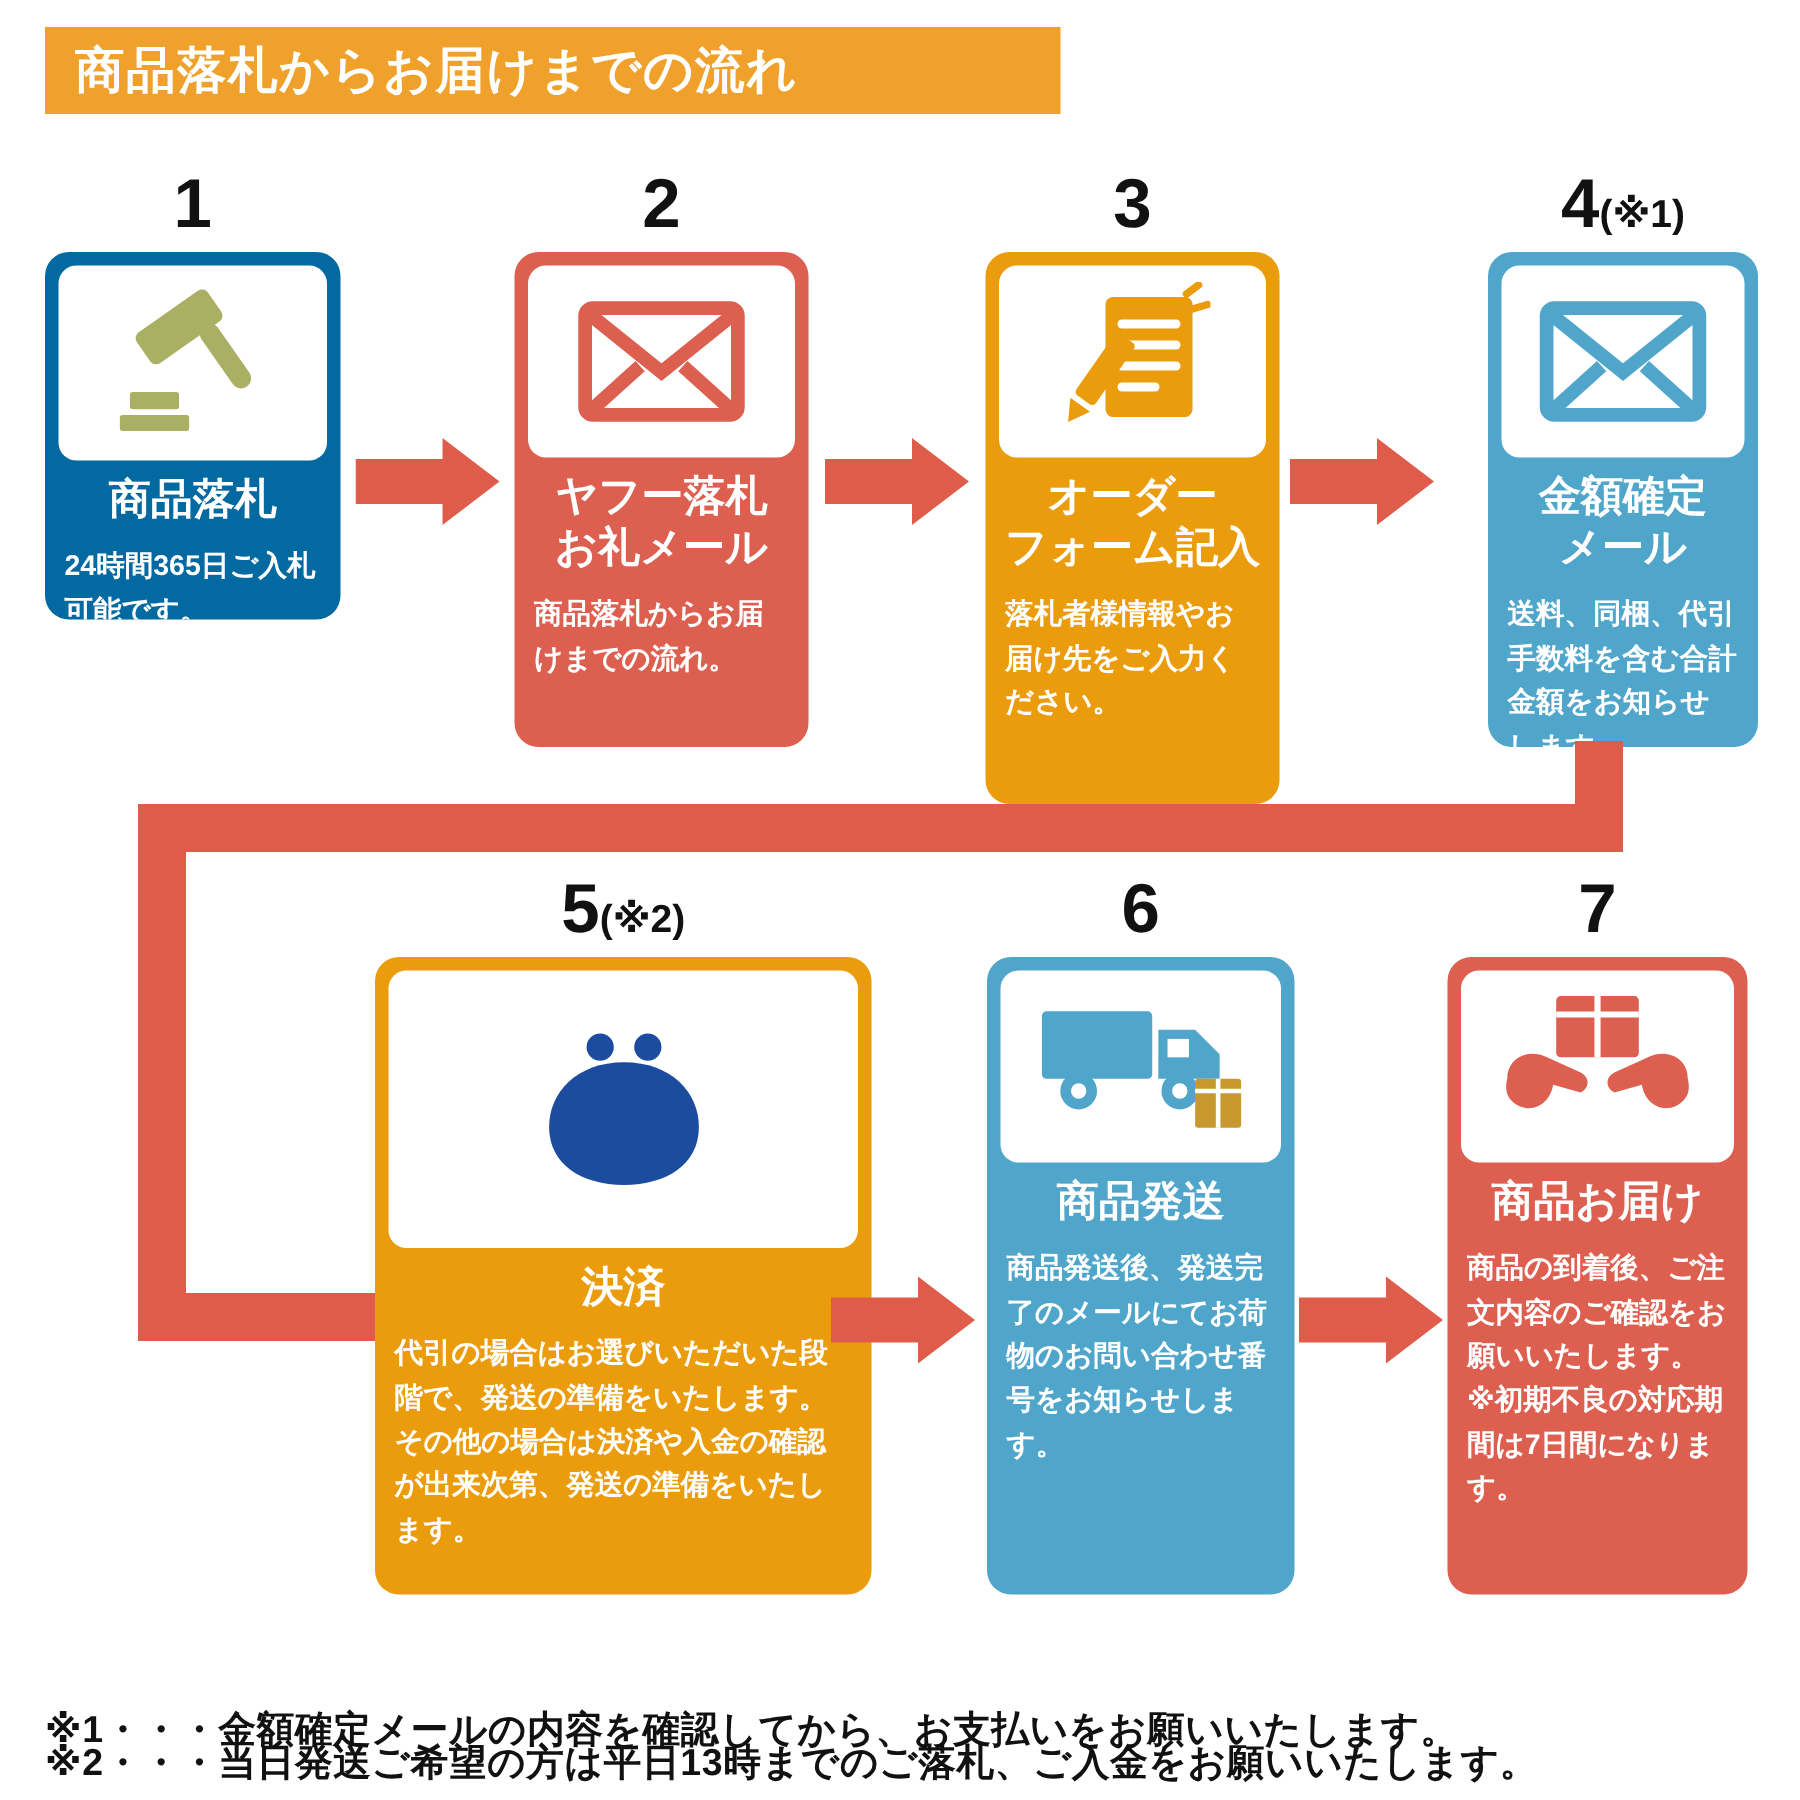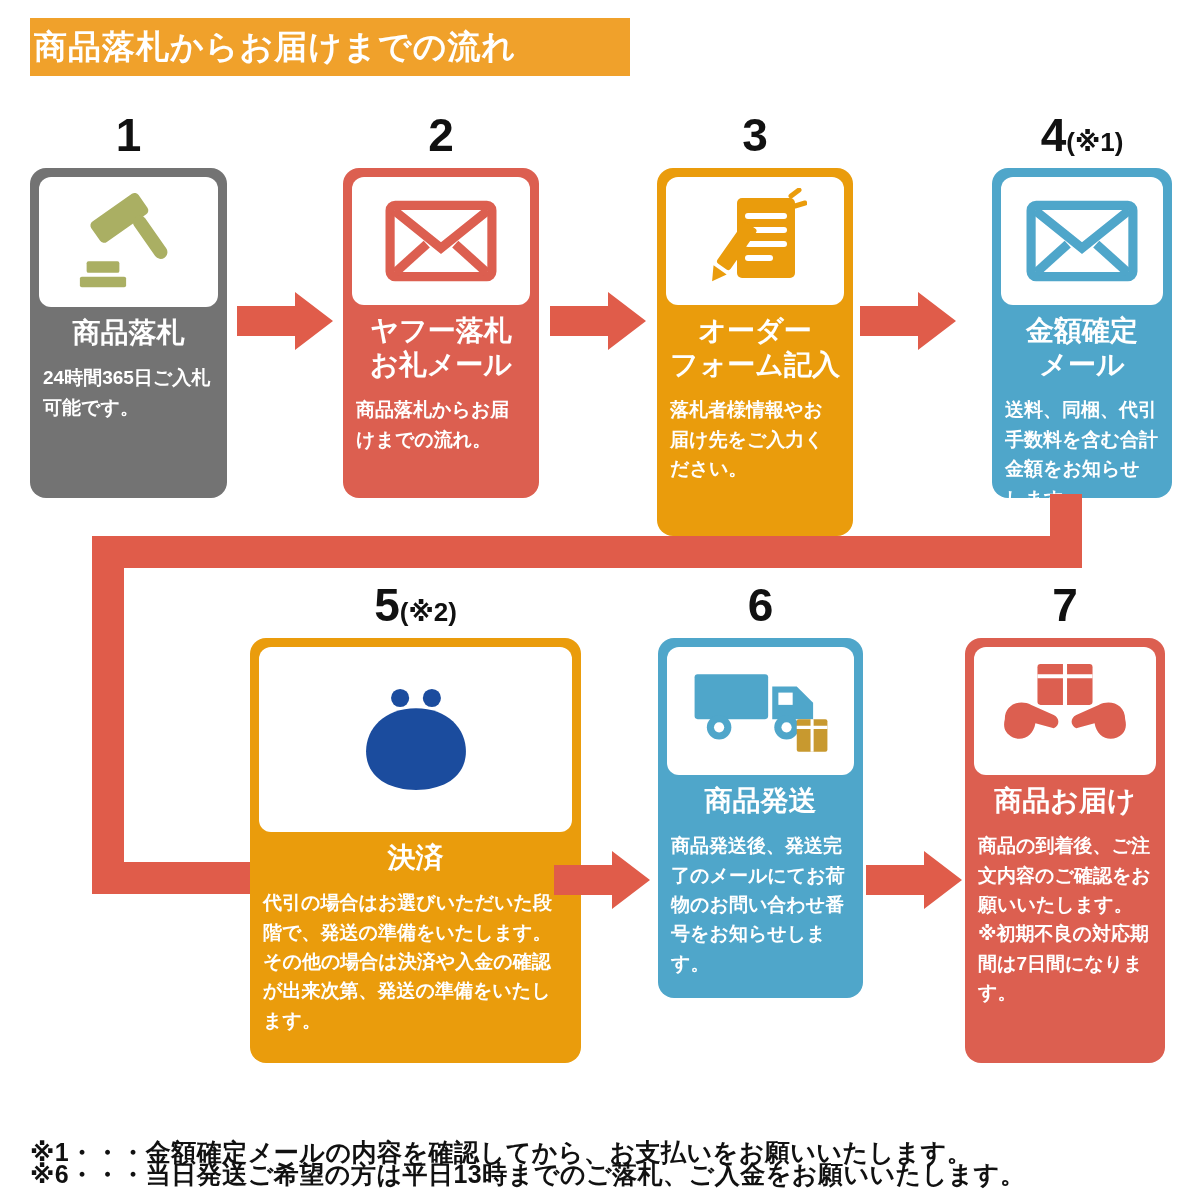--- a/index.html
+++ b/index.html
@@ -3,22 +3,22 @@
 <meta charset="utf-8">
 <style>
   * { margin:0; padding:0; box-sizing:border-box; }
   html,body { background:#fff; }
   body {
     width:1200px; height:1200px; position:relative; overflow:hidden;
     font-family:"Liberation Sans","DejaVu Sans",sans-serif;
   }
   .page { position:absolute; inset:0; }
   .banner {
-    position:absolute; left:30px; top:18px; width:600px; height:58px;
-    display:flex; align-items:center; padding-left:4px;
+    position:absolute; left:30px; top:18px; width:677px; height:58px;
+    display:flex; align-items:center; padding-left:20px;
     color:#fff; font-size:33px; font-weight:bold; letter-spacing:1px;
   }
   .step { position:absolute; }
   .row1 { top:106px; }
   .row2 { top:576px; }
   .step-num { text-align:center; height:62px; line-height:58px; color:#111; }
   .step-num .n { font-size:46px; font-weight:bold; }
   .step-num .sfx { font-size:26px; font-weight:bold; }
   .card { border-radius:16px; color:#fff; overflow:hidden; }
   .icon-panel {
@@ -44,21 +44,21 @@
 <body>
 
 <div class="page">
 
   <div class="banner" style="background: rgb(240, 161, 43);">商品落札からお届けまでの流れ</div>
 
   <div class="step row1" style="left:30px;width:197px;">
     <div class="step-num">
       <span class="n">1</span><span class="sfx"></span>
     </div>
-    <div class="card" style="height: 330px; background: #737373;">
+    <div class="card" style="height: 245px; background: #0369a1;">
       <div class="icon-panel" style="height: 130px; color: rgb(170, 175, 99);">
         <svg width="104" height="104" viewBox="0 0 108 104">
           <g fill="currentColor">
             <rect x="14" y="14" width="60" height="26" rx="5" transform="rotate(-35 44 27)"></rect>
             <rect x="50" y="40" width="52" height="14" rx="7" transform="rotate(55 76 47)"></rect>
             <rect x="10" y="72" width="34" height="12" rx="2"></rect>
             <rect x="3" y="88" width="48" height="11" rx="2"></rect>
           </g>
         </svg>
       </div>
@@ -185,21 +185,21 @@
   <div class="arrow" style="left: 554px; top: 851px; color: rgb(224, 92, 74);">
     <svg width="96" height="58" viewBox="0 0 96 58">
       <polygon points="0,14 58,14 58,0 96,29 58,58 58,44 0,44" fill="currentColor"></polygon>
     </svg>
   </div>
 
   <div class="step row2" style="left:658px;width:205px;">
     <div class="step-num">
       <span class="n">6</span><span class="sfx"></span>
     </div>
-    <div class="card" style="height: 360px; background: rgb(79, 166, 202);">
+    <div class="card" style="height: 425px; background: rgb(79, 166, 202);">
       <div class="icon-panel" style="height: 128px; color: rgb(79, 166, 202);">
         <svg width="140" height="94" viewBox="0 0 134 92">
           <g fill="currentColor">
             <rect x="2" y="10" width="72" height="44" rx="3"></rect>
             <path d="M78 22 H102 L118 38 V54 H78 Z"></path>
             <circle cx="26" cy="62" r="12"></circle>
             <circle cx="92" cy="62" r="12"></circle>
           </g>
           <rect x="84" y="28" width="14" height="12" fill="#fff"></rect>
           <circle cx="26" cy="62" r="5" fill="#fff"></circle>
@@ -242,15 +242,15 @@
           </g>
         </svg>
       </div>
       <div class="card-title">商品お届け</div>
       <div class="card-desc">商品の到着後、ご注文内容のご確認をお願いいたします。
 ※初期不良の対応期間は7日間になります。</div>
     </div>
   </div>
 
   <div class="note" style="top:1136px;">※1・・・金額確定メールの内容を確認してから、お支払いをお願いいたします。</div>
-  <div class="note" style="top:1158px;">※6・・・当日発送ご希望の方は平日13時までのご落札、ご入金をお願いいたします。</div>
+  <div class="note" style="top:1158px;">※2・・・当日発送ご希望の方は平日13時までのご落札、ご入金をお願いいたします。</div>
 
 </div>
 
 </body></html>

